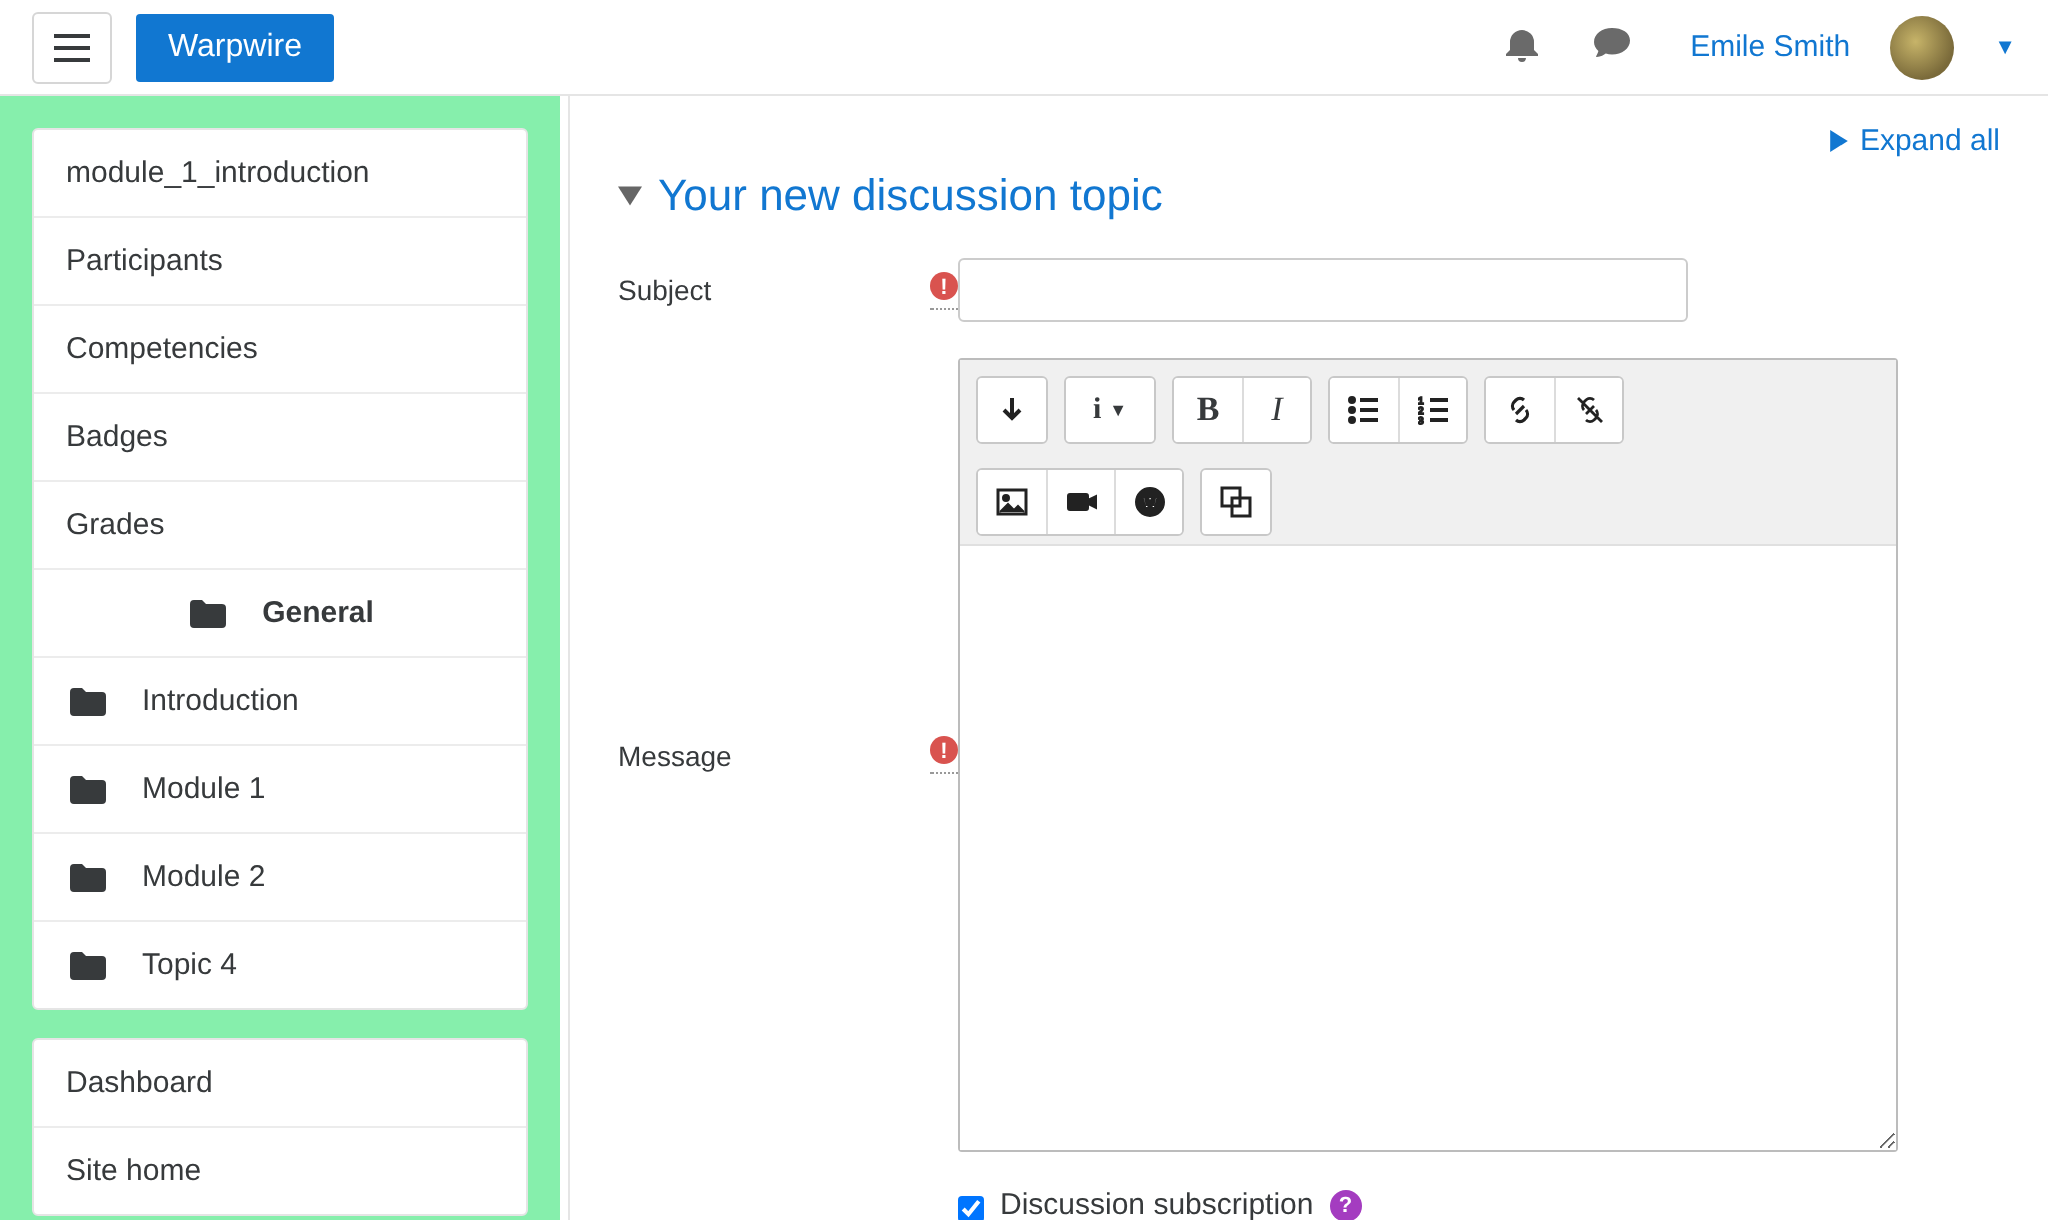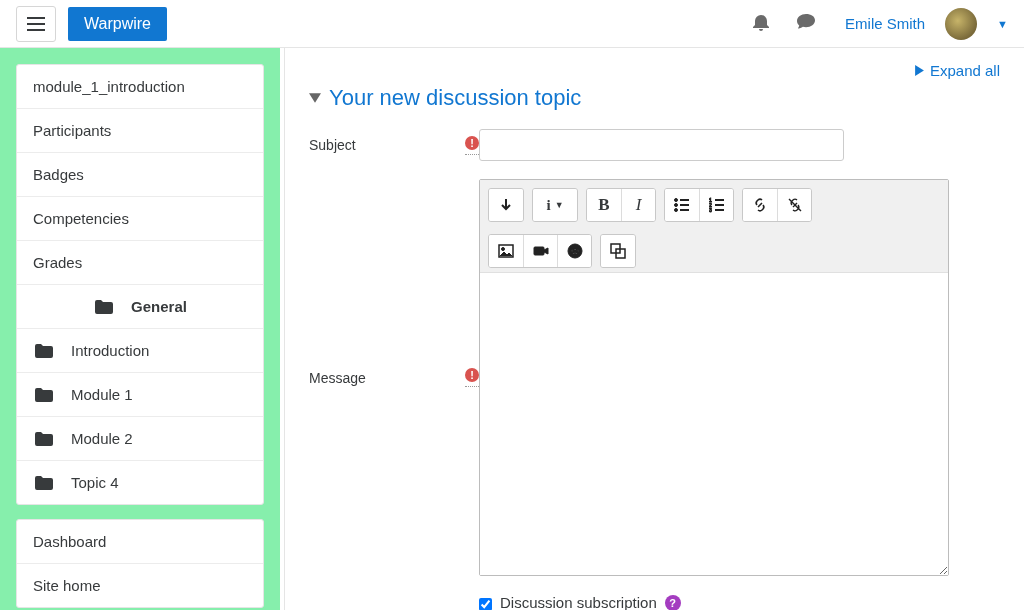--- a/index.html
+++ b/index.html
@@ -90,24 +90,24 @@
 
   <div class="sidebar">
     <div class="sidepanel">
       <div class="row">
           <span>module_1_introduction</span>
         </div>
       <div class="row">
           <span>Participants</span>
         </div>
       <div class="row">
+          <span>Competencies</span>
+        </div>
+      <div class="row">
           <span>Badges</span>
-        </div>
-      <div class="row">
-          <span>Competencies</span>
         </div>
       <div class="row">
           <span>Grades</span>
         </div>
       <div class="row pad active">
         <svg class="folder" viewBox="0 0 18 14">
             <path d="M2 0h4l2 2h8a2 2 0 0 1 2 2v8a2 2 0 0 1-2 2H2a2 2 0 0 1-2-2V2a2 2 0 0 1 2-2z"></path>
           </svg>
         <span>General</span>
       </div>

